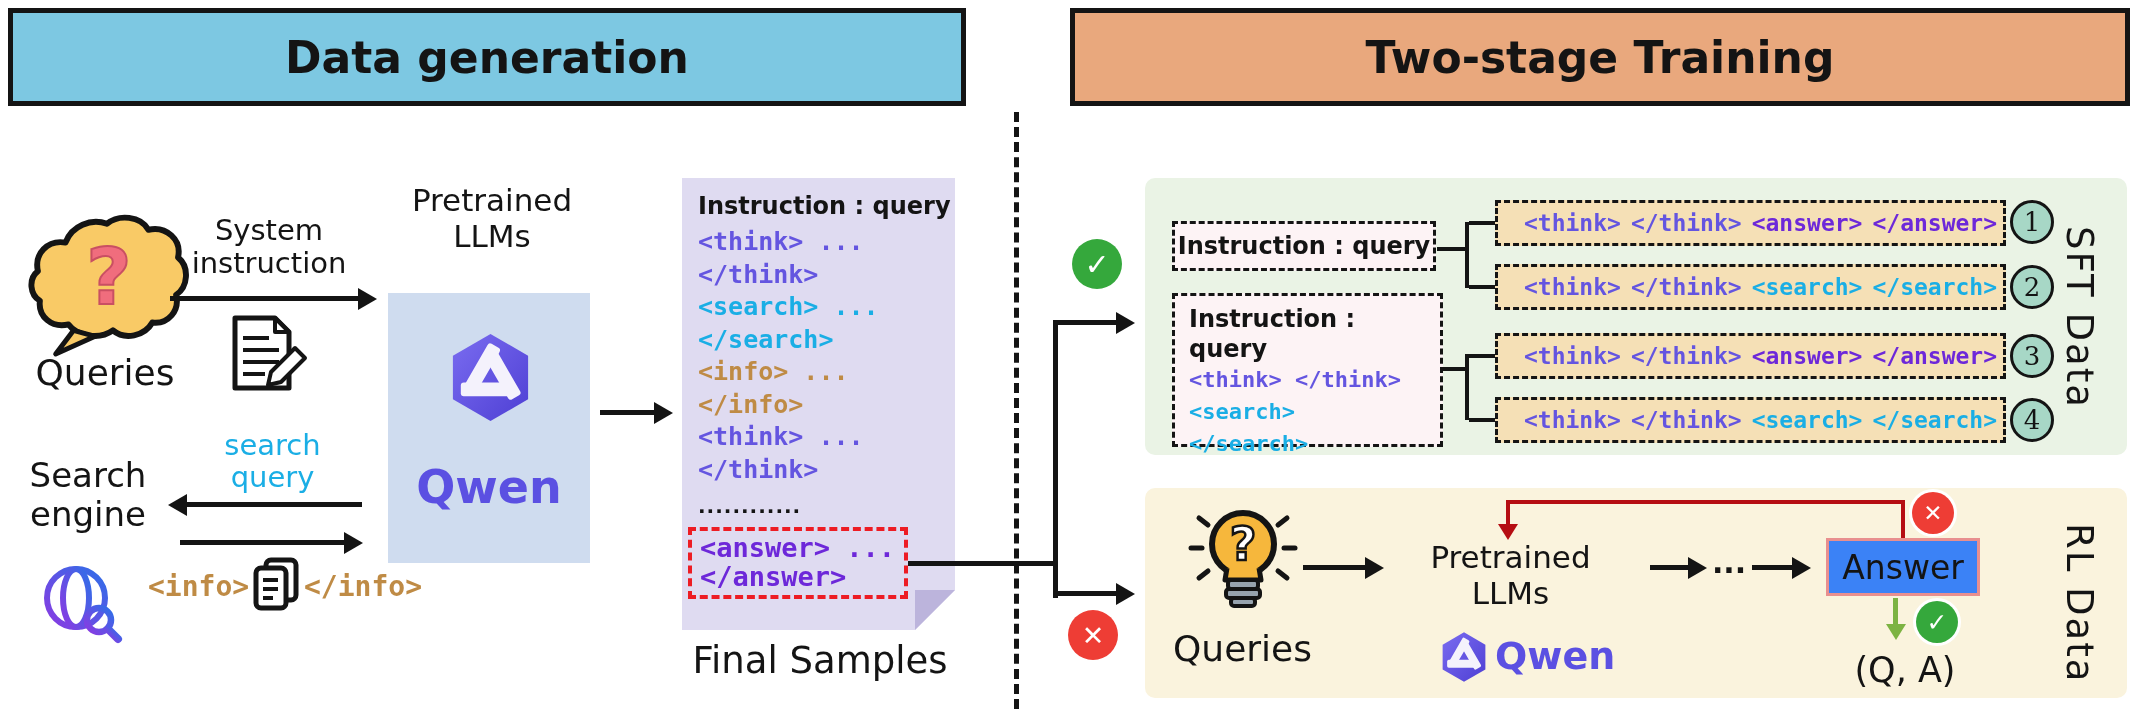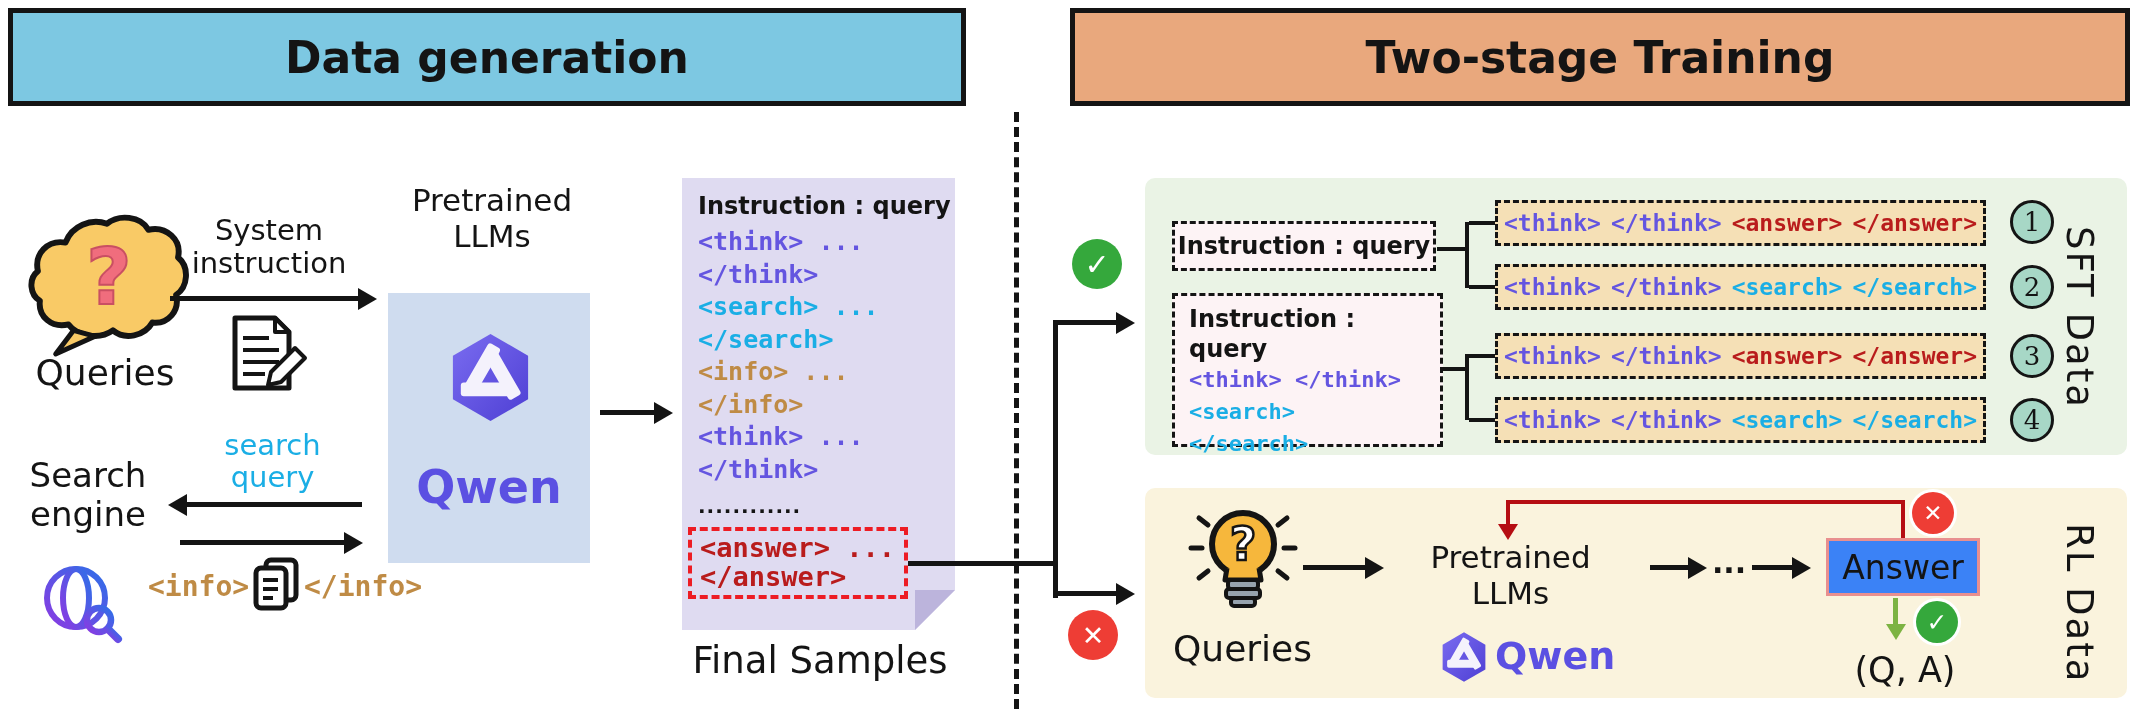--- a/index.html
+++ b/index.html
@@ -8,21 +8,21 @@
   
   .hdr{position:absolute;border:5px solid #141414;display:flex;align-items:center;justify-content:center;
        font-size:44px;font-weight:600;}
   .hdr-left{left:8px;top:8px;width:948px;height:88px;background:#7dc8e2;}
   .hdr-right{left:1070px;top:8px;width:1050px;height:88px;background:#e9a87d;}
   
   .divider{position:absolute;left:1014px;top:112px;height:597px;width:0;border-left:5px dashed #141414;}
   
   .lbl{position:absolute;text-align:center;line-height:1.15;}
   .mono{font-family:"DejaVu Sans Mono",monospace;font-weight:700;}
-  .think{color:#6455e0}.search{color:#1aaee5}.info{color:#bf8b45}.answer{color:#b91c1c}
+  .think{color:#6455e0}.search{color:#1aaee5}.info{color:#bf8b45}.answer{color:#6d28d9}
   
   .hline,.vline{position:absolute;background:#141414;}
   .red-line{background:#b50d12;}
   .green-line{background:#7cb342;}
   .tri{position:absolute;width:0;height:0;}
   .tri-r{border-top:11px solid transparent;border-bottom:11px solid transparent;border-left:19px solid #141414;}
   .tri-l{border-top:11px solid transparent;border-bottom:11px solid transparent;border-right:19px solid #141414;}
   .tri-d-red{border-left:10px solid transparent;border-right:10px solid transparent;border-top:16px solid #b50d12;}
   .tri-d-green{border-left:10px solid transparent;border-right:10px solid transparent;border-top:16px solid #7cb342;}
   
@@ -46,21 +46,21 @@
   .answer-dashed .s-line{font-size:27px;line-height:29px;}
   
   .instr-box{position:absolute;background:#fdf3f5;border:3.5px dashed #141414;box-sizing:content-box;}
   .instr-1{left:1172px;top:221px;width:258px;height:44px;display:flex;align-items:center;justify-content:center;}
   .instr-title{font-size:24px;font-weight:600;}
   .instr-2{left:1172px;top:293px;width:237px;height:132px;padding:8px 14px;}
   .instr-2 .instr-title{display:block;line-height:30px;}
   .i2-line{font-size:22px;line-height:32px;}
   
   .seqbox{position:absolute;left:1495px;width:485px;height:40px;background:#f5e0b6;border:3.5px dashed #141414;
-      display:flex;align-items:center;justify-content:center;gap:10px;font-size:23px;}
+      display:flex;align-items:center;justify-content:center;gap:10px;font-size:23px;padding-left:20px;}
   .numc{position:absolute;left:2010px;width:38px;height:38px;border-radius:50%;background:#a7d7c6;
       border:3px solid #141414;display:flex;align-items:center;justify-content:center;
       font-family:"DejaVu Serif",serif;font-size:26px;}
   .side-label{position:absolute;writing-mode:vertical-rl;text-orientation:mixed;font-size:37px;
       letter-spacing:2px;white-space:nowrap;}
   
   .badge{position:absolute;border-radius:50%;display:flex;align-items:center;justify-content:center;
       color:#fff;font-weight:700;box-shadow:0 0 0 3px #ffffff;}
   .badge-green{background:#35a83c;}
   .badge-red{background:#ee3d35;}

